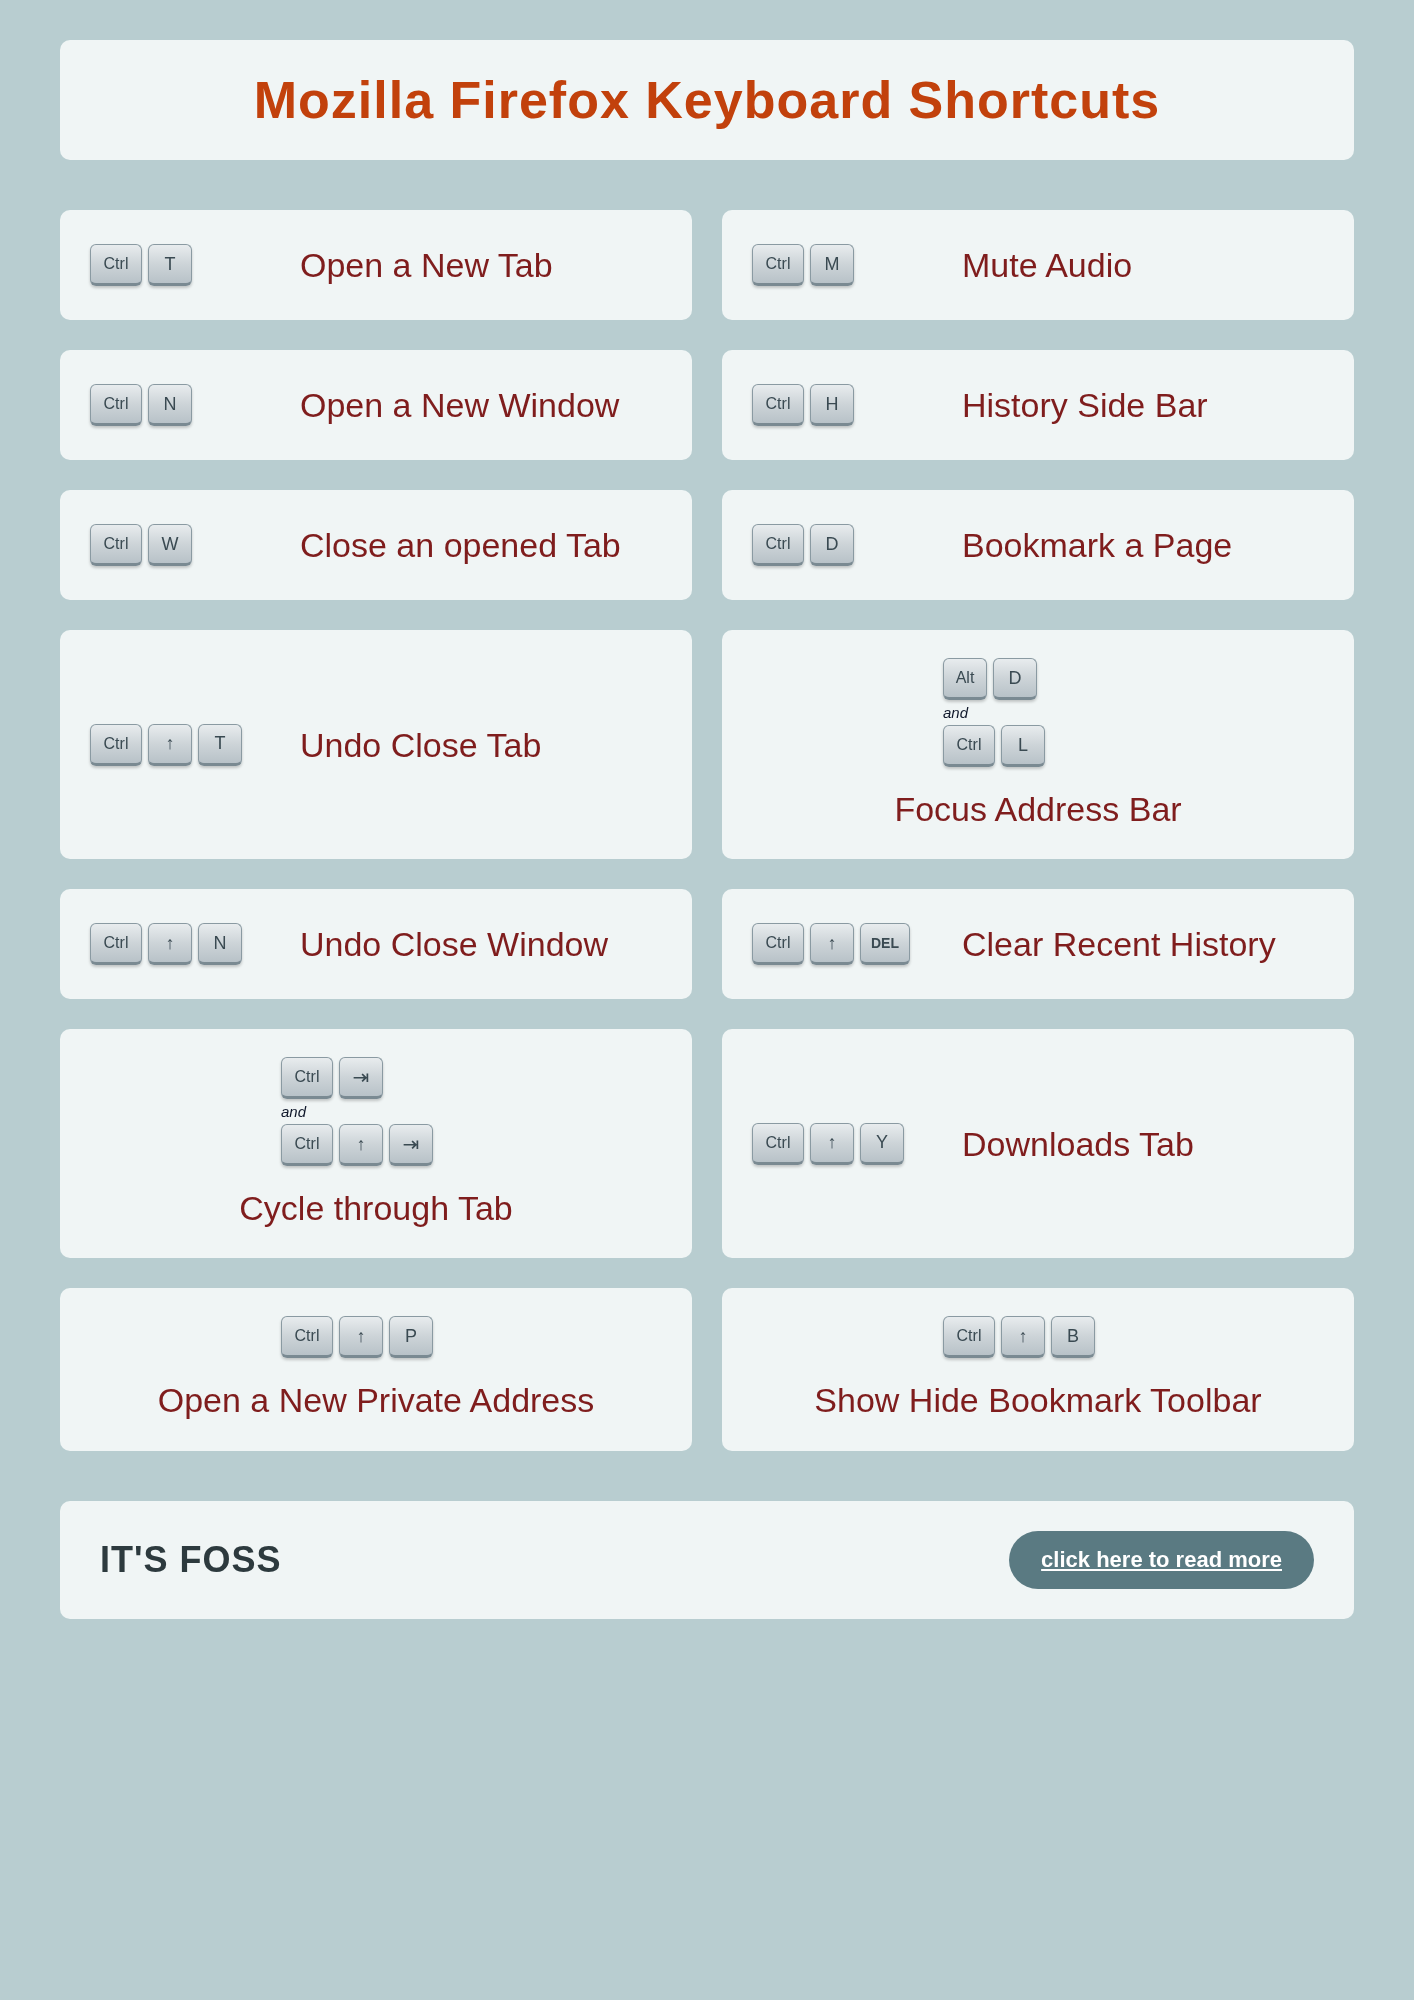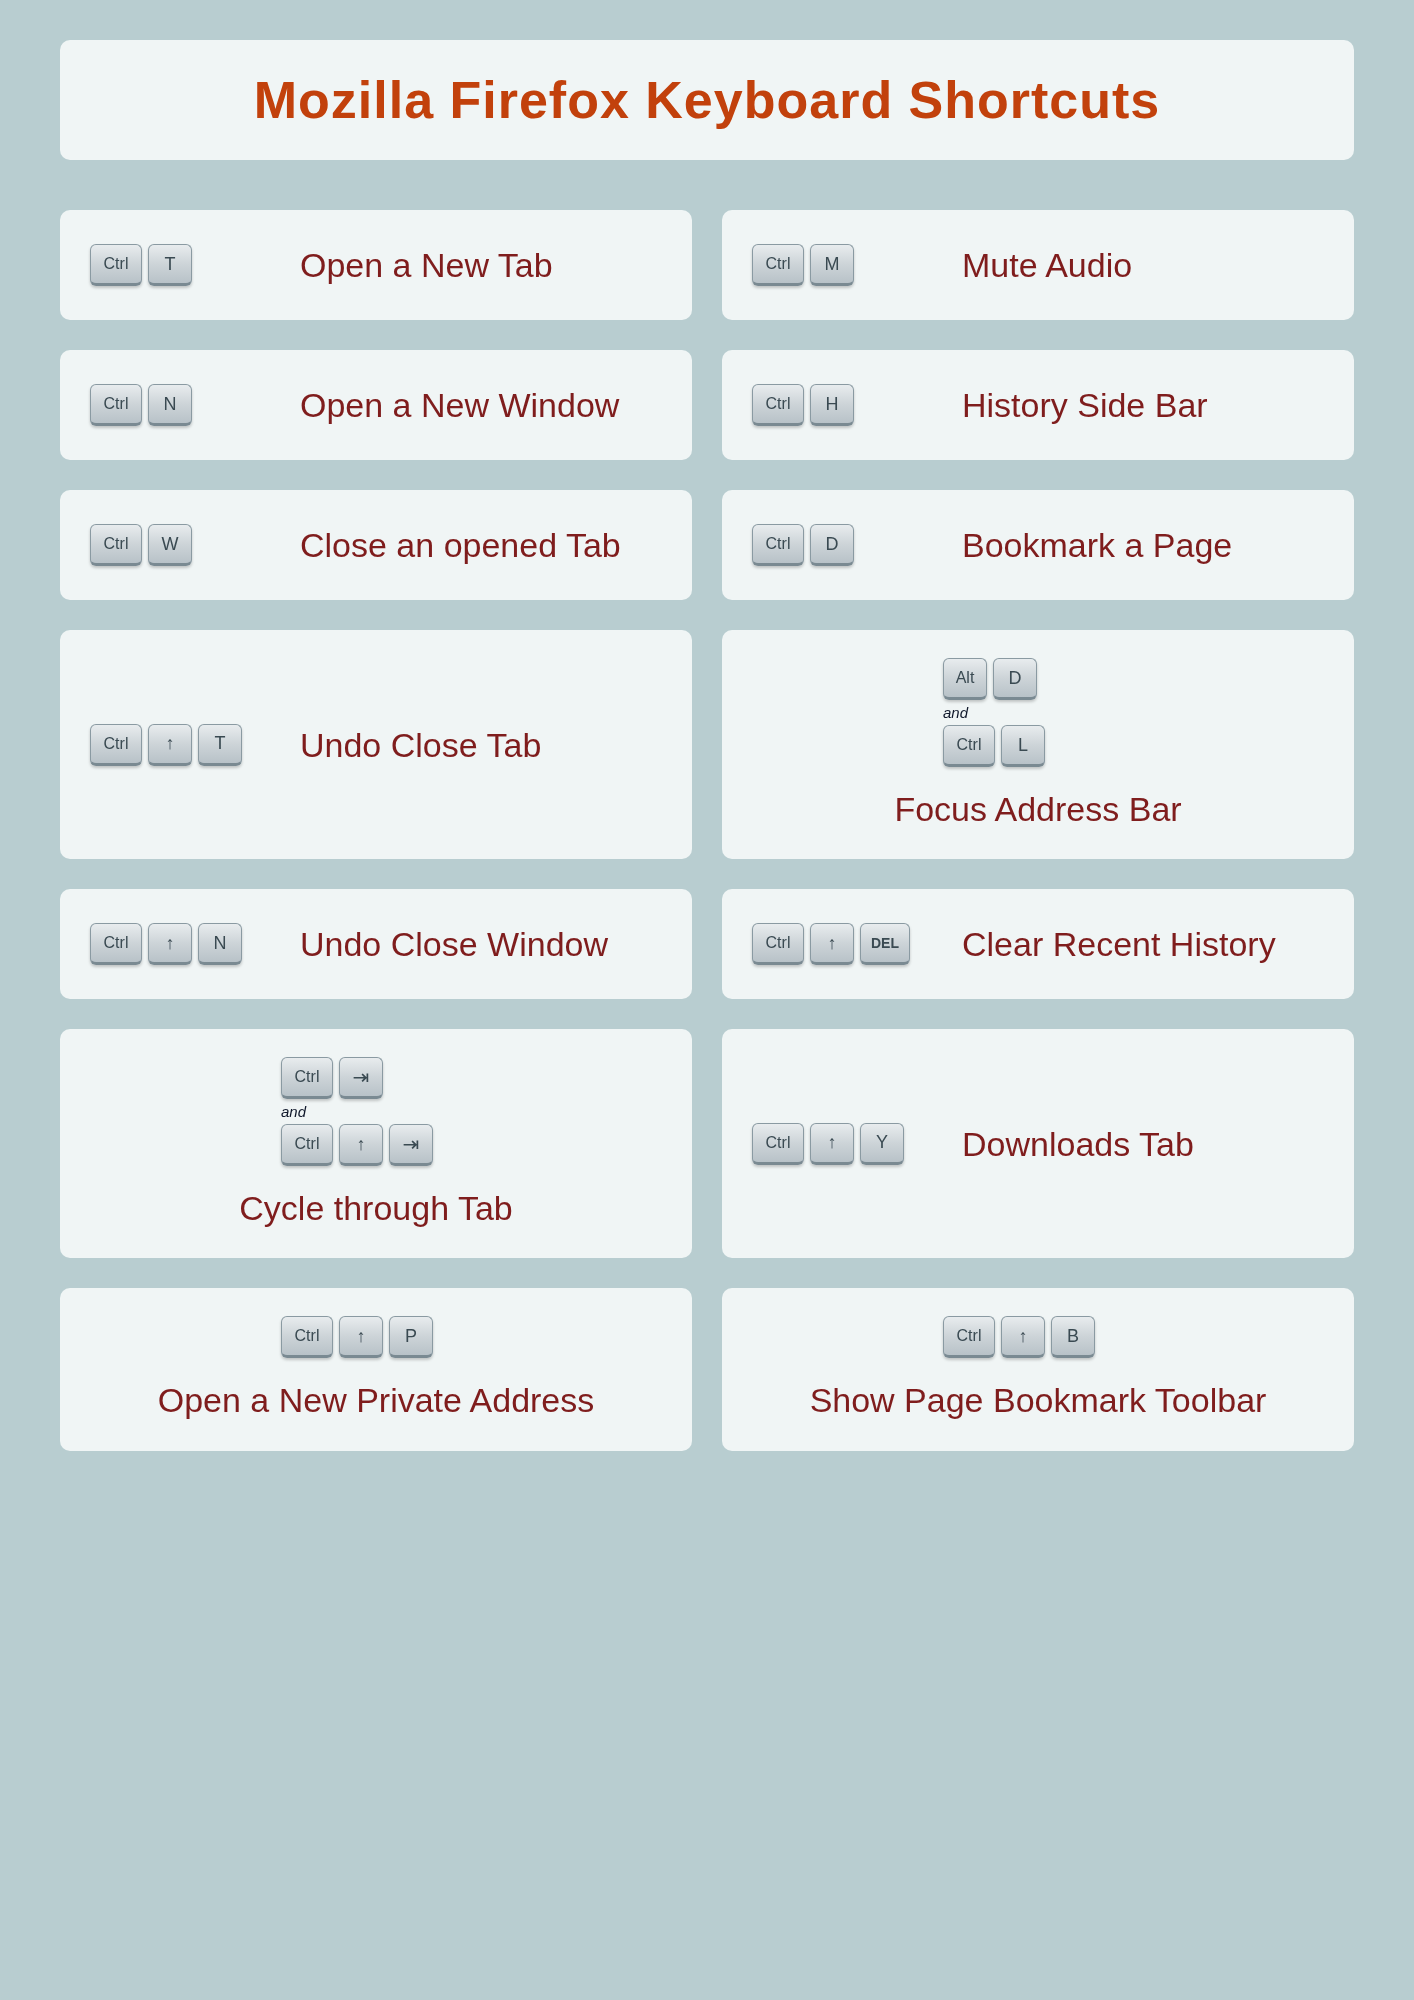--- a/index.html
+++ b/index.html
@@ -276,19 +276,23 @@
       </div>
       <span class="shortcut-label">Open a New Private Address</span>
     </div>
 
     <div class="shortcut-card tall">
       <div class="keys-area">
         <span class="key ctrl">Ctrl</span>
         <span class="key">↑</span>
         <span class="key">B</span>
       </div>
-      <span class="shortcut-label">Show Page Bookmark Toolbar</span>
+      <span class="shortcut-label">Show Hide Bookmark Toolbar</span>
     </div>
 
   </div>
 
+  <div class="footer-bar">
+    <div class="logo-text">IT'S FOSS</div>
+    <button class="read-more-btn">click here to read more</button>
+  </div>
 
 </div>
 
 </body></html>

